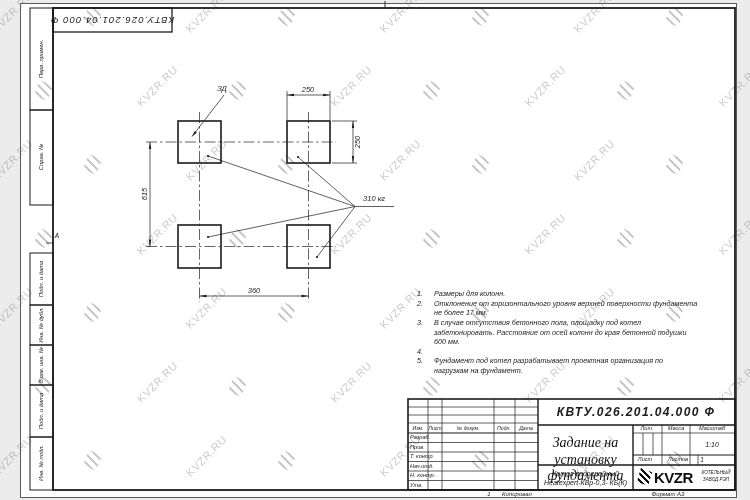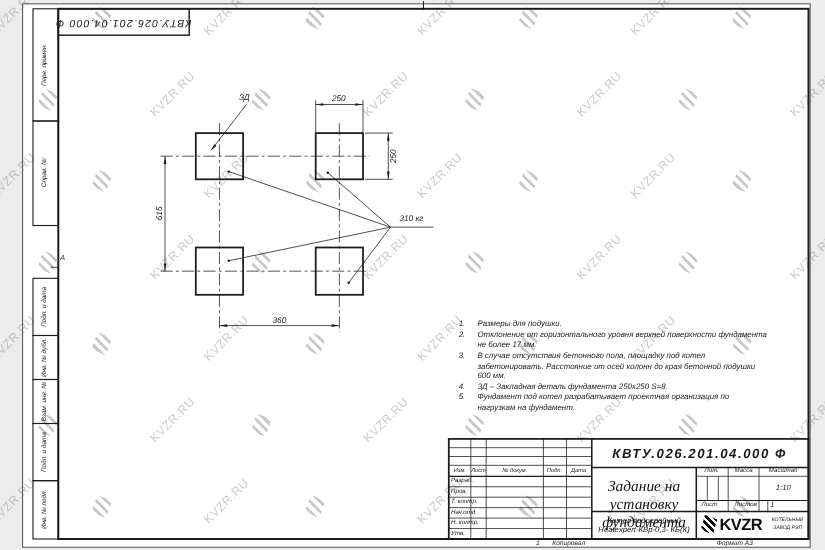--- a/index.html
+++ b/index.html
@@ -230,33 +230,32 @@
   <div class="t ctr" style="left:308px; top:90px;  font-size:7.5px;">250</div>
   <div class="t rot90" style="left:358px; top:142px; font-size:7.5px;">250</div>
   <div class="t rot90" style="left:145px; top:194px; font-size:7.5px;">615</div>
   <div class="t ctr" style="left:254px; top:291px; font-size:7.5px;">360</div>
   <div class="t ctr" style="left:374px; top:199px; font-size:7.5px;">310 кг</div>
   <div class="t ctr" style="left:222px; top:89px; font-size:7.5px;">ЗД</div>
 
   <div class="notes">
     <div class="note">
         <span class="num">1.</span>
-        <span>Размеры для подушки.</span>
+        <span>Размеры для колонн.</span>
       </div>
     <div class="note">
         <span class="num">2.</span>
         <span>Отклонение от горизонтального уровня верхней поверхности фундамента не более 17 мм.</span>
       </div>
     <div class="note">
         <span class="num">3.</span>
         <span>В случае отсутствия бетонного пола, площадку под котел забетонировать. Расстояние от осей колонн до края бетонной подушки 600 мм.</span>
       </div>
     <div class="note">
         <span class="num">4.</span>
-        <span>ЗД – Закладная деталь фундамента 250х250 S=8.</span>
       </div>
     <div class="note">
         <span class="num">5.</span>
         <span>Фундамент под котел разрабатывает проектная организация по нагрузкам на фундамент.</span>
       </div>
   </div>
 
   <div class="t ctr" style="left:636px; top:412px; font-size:12px; letter-spacing:1.4px; font-weight:600;">КВТУ.026.201.04.000 Ф</div>
 
   <div class="tb-title" style="left:540px; top:435px; width:91px; font-size:14px; line-height:1.18;font-family:Liberation Serif, serif;">

